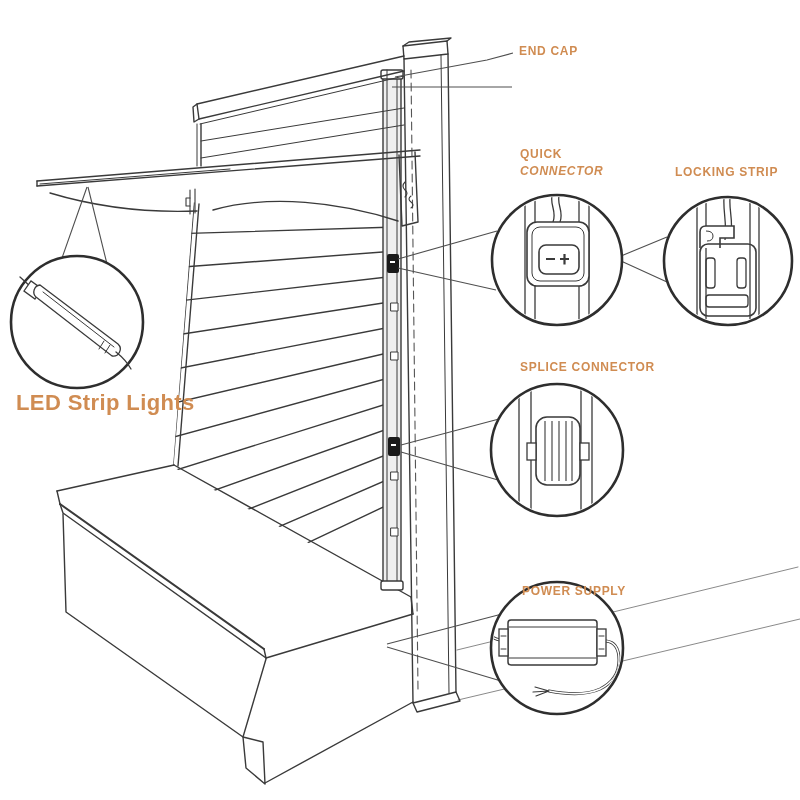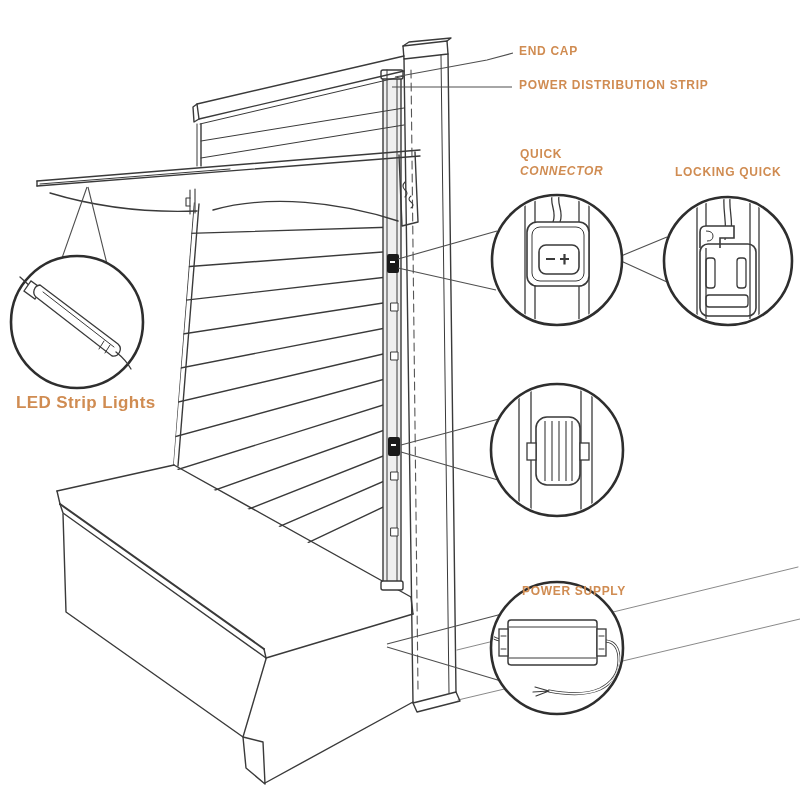--- a/index.html
+++ b/index.html
@@ -1,21 +1,21 @@
 <!DOCTYPE html>
 <html><head>
 <meta charset="utf-8">
 <style>
   html,body{margin:0;padding:0;background:#ffffff;}
   .stage{position:relative;width:800px;height:800px;background:#ffffff;overflow:hidden;
          font-family:"Liberation Sans", sans-serif;}
   .stage svg{position:absolute;left:0;top:0;}
   .callout-label{position:absolute;color:#D08C52;font-weight:bold;font-size:12px;
                  letter-spacing:0.7px;white-space:nowrap;line-height:17px;}
-  .callout-label.mixed{font-size:17px;letter-spacing:0.4px;}
+  .callout-label.mixed{font-size:22px;letter-spacing:0.4px;}
 </style>
 </head>
 <body>
 
 <div class="stage">
 
 <svg width="800" height="800" viewBox="0 0 800 800">
   <defs>
     <clipPath id="clip-panel">
           <polygon points="194,200 396,166 396,592 173,467"></polygon>
@@ -212,24 +212,24 @@
       <rect x="499" y="629" width="9" height="27" fill="#ffffff" stroke-width="1.3"></rect>
       <path d="M 501,636 L 506,636 M 501,649 L 506,649" stroke-width="1"></path>
       <rect x="597" y="629" width="9" height="27" fill="#ffffff" stroke-width="1.3"></rect>
       <path d="M 599,636 L 604,636 M 599,649 L 604,649" stroke-width="1"></path>
     </g>
   </g>
 </svg>
 
   <div class="callout-label" style="left:519px;top:43px;">END CAP</div>
 
-  <div class="callout-label" style="left:519px;top:77px;">POWER DISTRIBUTION STRIP</div>
 
   <div class="callout-label" style="left:520px;top:146px;">QUICK</div>
   <div class="callout-label" style="left:520px;top:163px;font-style:italic;">CONNECTOR</div>
 
-  <div class="callout-label" style="left:675px;top:164px;">LOCKING QUICK</div>
-
+  <div class="callout-label" style="left:675px;top:164px;">LOCKING STRIP</div>
+
+  <div class="callout-label" style="left:520px;top:359px;">SPLICE CONNECTOR</div>
 
   <div class="callout-label" style="left:522px;top:583px;">POWER SUPPLY</div>
 
   <div class="callout-label mixed" style="left:16px;top:394px;">LED Strip Lights</div>
 </div>
 
 </body></html>

